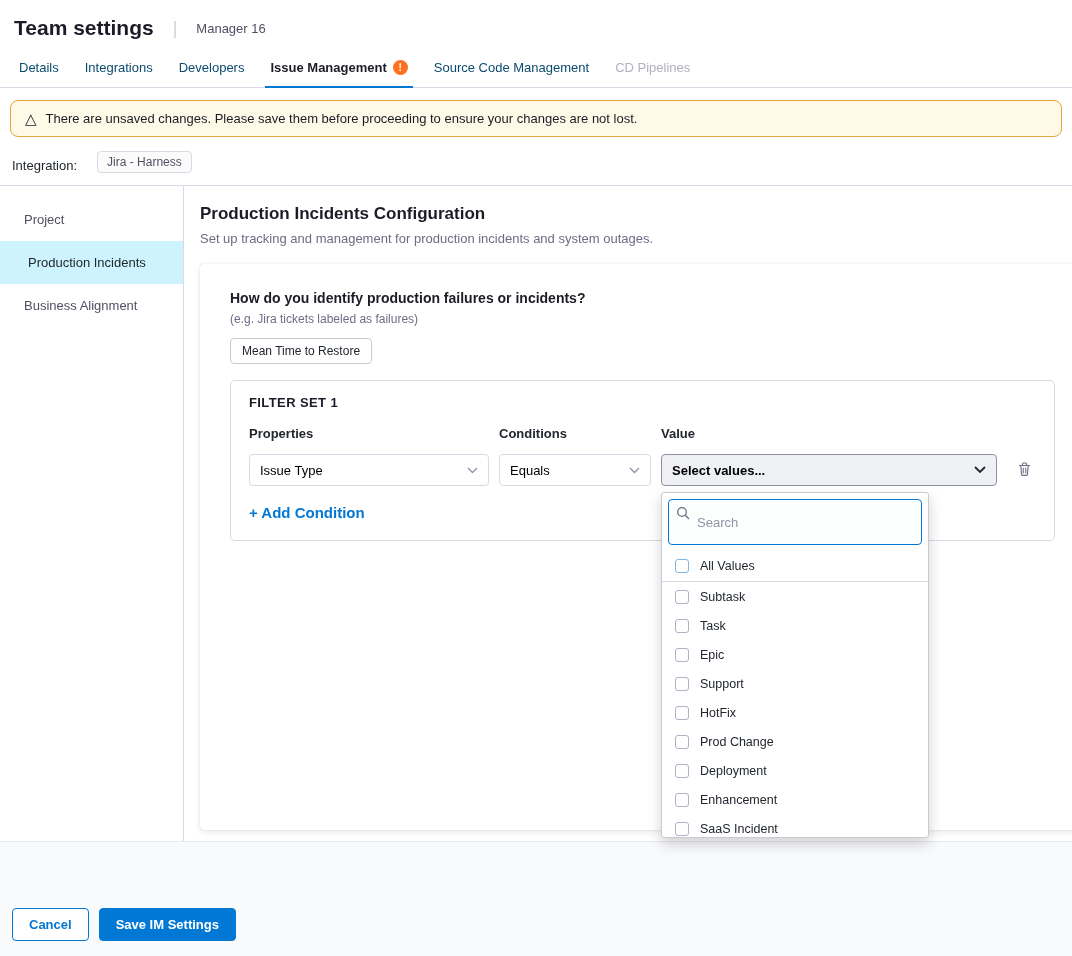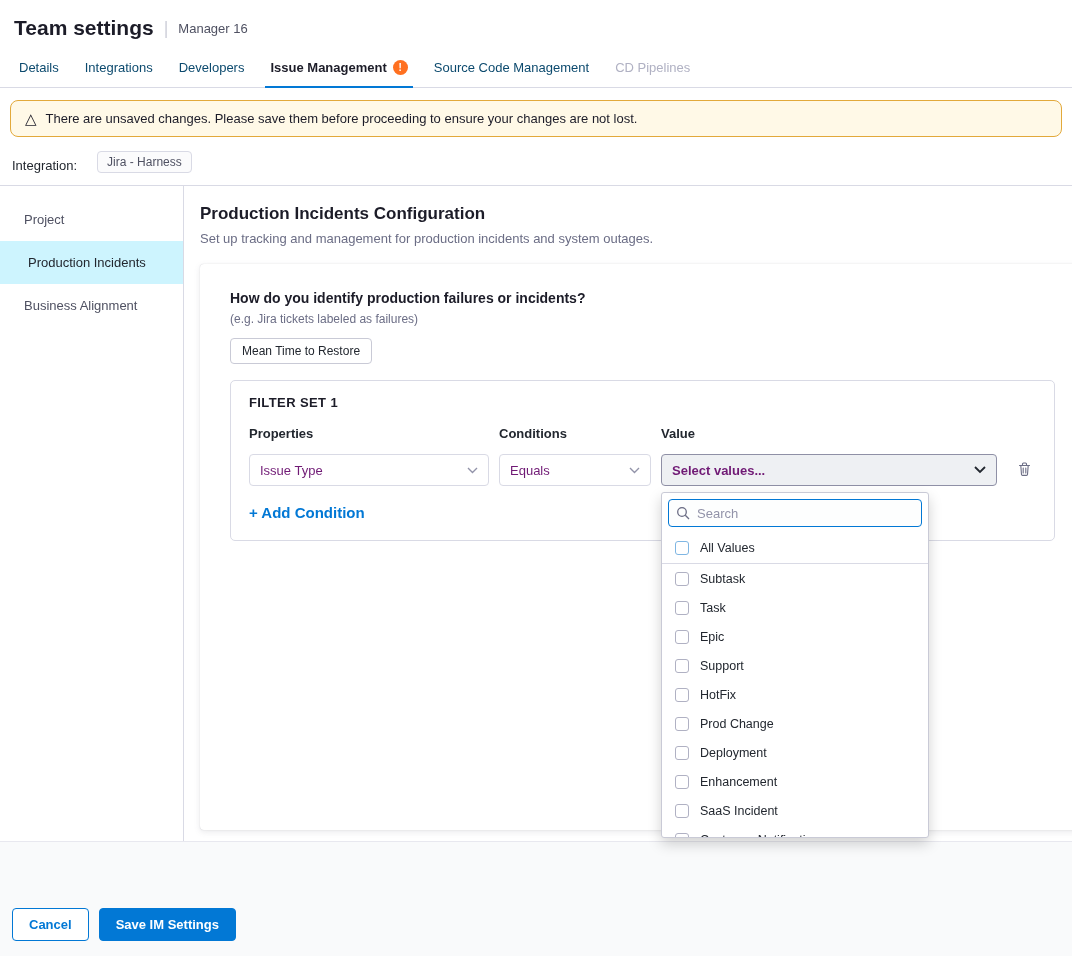--- a/index.html
+++ b/index.html
@@ -7,21 +7,21 @@
   body {
     font-family: "Liberation Sans", sans-serif;
     background: #ffffff;
     color: #22272f;
     overflow: hidden;
     display: flex;
     flex-direction: column;
   }
 
   
-  .app-header { display: flex; align-items: center; gap: 10px; padding: 16px 14px 10px 14px; }
+  .app-header { display: flex; align-items: center; gap: 19px; padding: 16px 14px 10px 14px; }
   .app-title { font-size: 21px; font-weight: bold; color: #1c1c28; }
   .title-sep { color: #cfd0da; font-size: 18px; }
   .app-subtitle { font-size: 13px; color: #4f5162; }
 
   
   .tabs { display: flex; align-items: stretch; border-bottom: 1px solid #d9dae5; padding: 0 6px; }
   .tab { position: relative; display: flex; align-items: center; gap: 6px; padding: 10px 13px 12px; font-size: 13px; color: #0c4a6e; cursor: pointer; white-space: nowrap; }
   .tab.active { font-weight: bold; color: #1c1c28; }
   .tab.active::after { content: ""; position: absolute; left: 8px; right: 8px; bottom: -1px; height: 2.5px; background: #0278d5; }
   .tab.disabled { color: #b0b1c3; }
@@ -49,34 +49,34 @@
   .question { font-size: 14px; font-weight: bold; color: #1c1c28; }
   .hint { font-size: 12px; color: #6b6d85; margin-top: 6px; }
   .metric-chip { display: inline-block; margin-top: 12px; border: 1px solid #c9cad6; border-radius: 4px; background: #fff; padding: 5px 11px; font-size: 12px; color: #22272f; cursor: pointer; }
 
   .filter-box { margin-top: 16px; border: 1px solid #d9dae5; border-radius: 5px; padding: 14px 18px 18px; }
   .filter-title { font-size: 13px; font-weight: bold; letter-spacing: 0.4px; color: #1c1c28; }
   .filter-grid { display: grid; grid-template-columns: 240px 152px 336px auto; column-gap: 10px; align-items: center; }
   .labels-row { margin-top: 16px; margin-bottom: 13px; }
   .col-label { font-size: 13px; font-weight: bold; color: #22272f; }
 
-  .fselect { height: 32px; border: 1px solid #d9dae5; border-radius: 4px; background: #fff; display: flex; align-items: center; justify-content: space-between; padding: 0 10px; font-size: 13px; color: #701a75; cursor: pointer; }
+  .fselect { height: 32px; border: 1px solid #d9dae5; border-radius: 4px; background: #fff; display: flex; align-items: center; justify-content: space-between; padding: 0 10px; font-size: 13px; color: #000000; cursor: pointer; }
   .fselect .chev { color: #9293a9; display: flex; }
   .value-wrap { position: relative; }
   .value-select { background: #eef0f3; border-color: #8f90a6; font-weight: bold; }
   .value-select .chev { color: #22272f; }
 
   .trash-btn { background: none; border: none; cursor: pointer; padding: 4px; margin-left: 6px; display: flex; color: #6b6d85; }
 
   .add-condition { display: inline-block; margin-top: 18px; font-size: 15px; font-weight: bold; color: #0278d5; cursor: pointer; }
 
   
   .dropdown { position: absolute; top: 38px; left: 0; width: 268px; height: 346px; background: #fff; border: 1px solid #c9cad6; border-radius: 3px; box-shadow: 0 6px 14px rgba(0,0,0,0.18); overflow: hidden; z-index: 10; }
   .search-wrap { margin: 6px; position: relative; }
-  .search-input { width: 100%; height: 28px; border: 1.5px solid #0278d5; border-radius: 4px; background: #fdfefe; padding: 0 8px 0 28px; font-size: 13px; color: #22272f; outline: none; font-family: "Liberation Sans", sans-serif; }
+  .search-input { width: 100%; height: 46px; border: 1.5px solid #0278d5; border-radius: 4px; background: #fdfefe; padding: 0 8px 0 28px; font-size: 13px; color: #22272f; outline: none; font-family: "Liberation Sans", sans-serif; }
   .search-input::placeholder { color: #9293a9; }
   .search-icon { position: absolute; left: 8px; top: 7px; display: flex; color: #6b6d85; }
 
   .dd-item { display: flex; align-items: center; gap: 11px; padding: 0 13px; height: 29px; font-size: 12.5px; color: #22272f; cursor: pointer; }
   .dd-item.all-values { height: 31px; border-bottom: 1px solid #d9dae5; }
   .checkbox { width: 14px; height: 14px; border: 1px solid #b0b1c3; border-radius: 3px; background: #fff; flex: 0 0 auto; cursor: pointer; }
   .checkbox.accent { border-color: #7fb6e3; }
 
   
   .footer { flex: 1; background: #f9fafb; border-top: 1px solid #e8e8ef; display: flex; align-items: flex-end; gap: 10px; padding: 0 0 15px 12px; }

